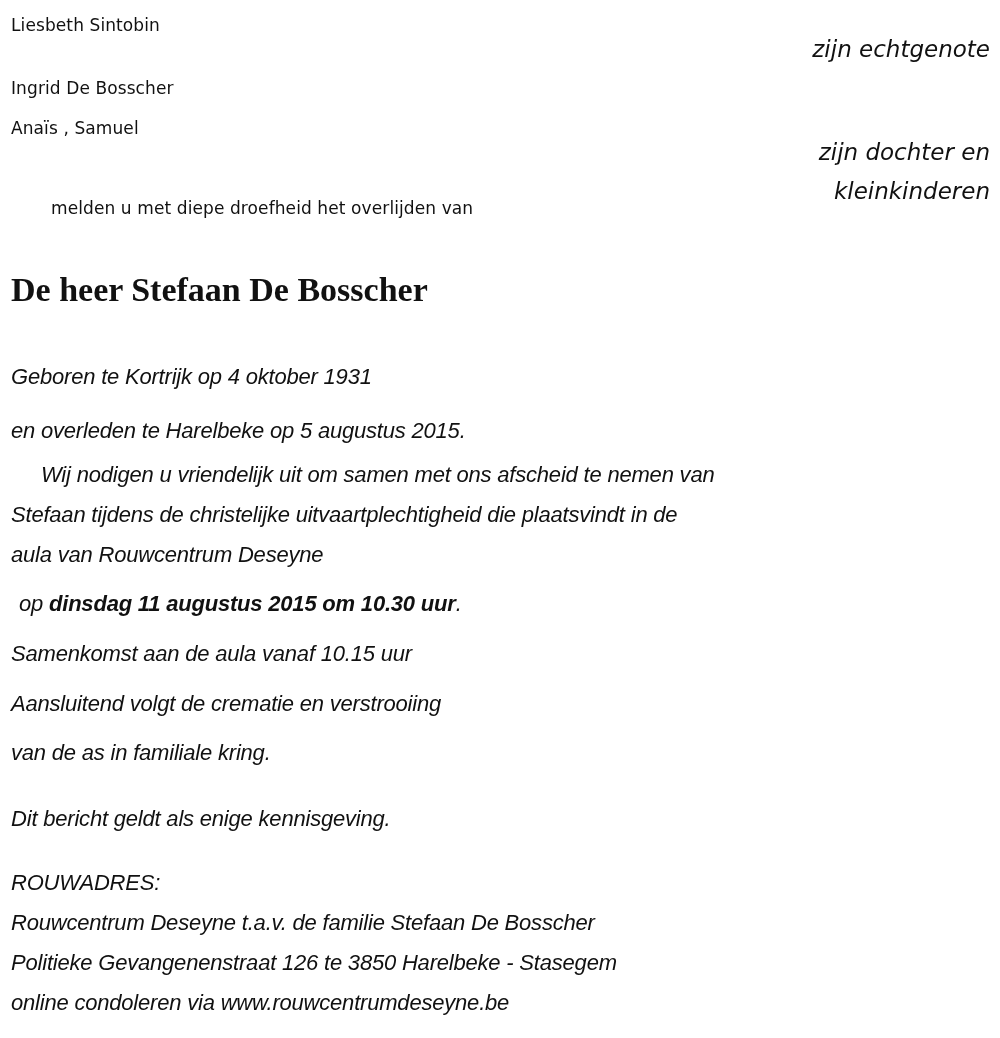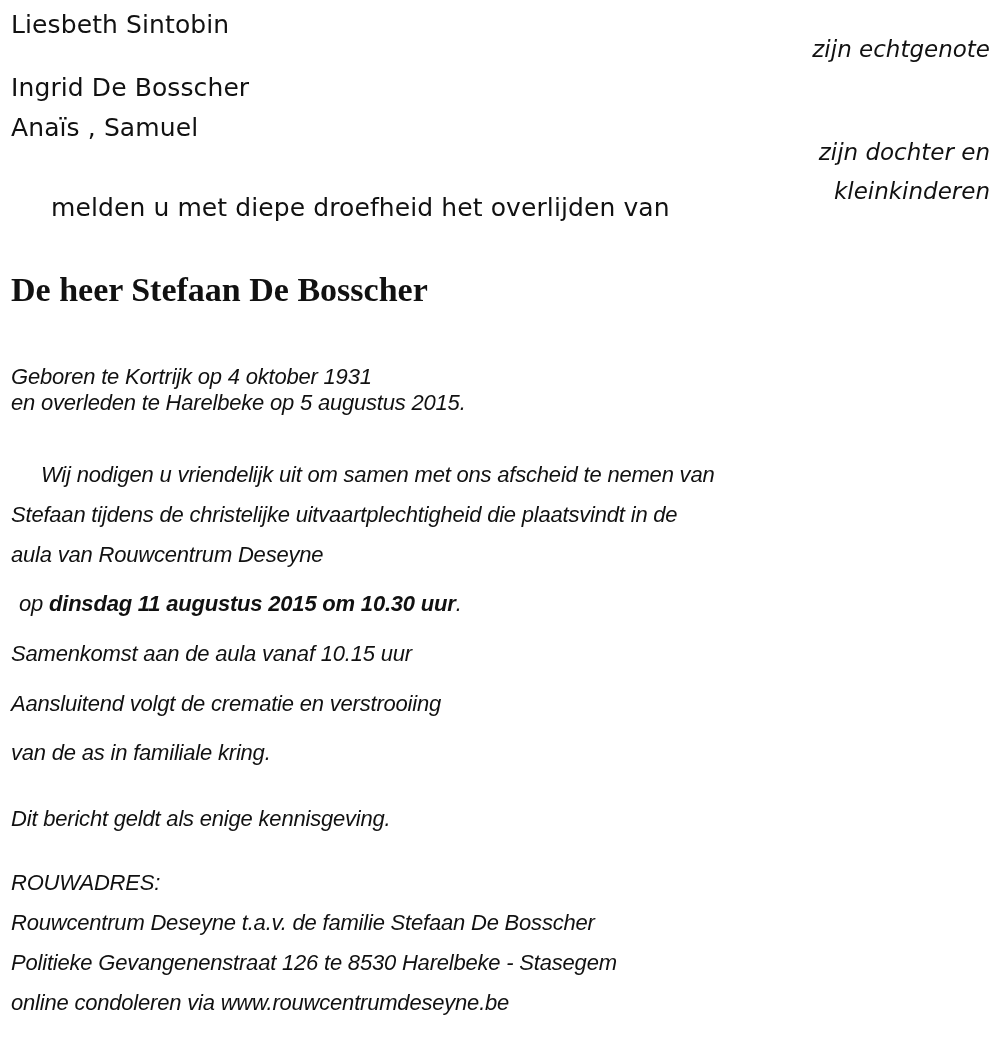--- a/index.html
+++ b/index.html
@@ -11,21 +11,21 @@
       width: 1000px;
       height: 1038px;
       position: relative;
       overflow: hidden;
       font-family: "DejaVu Sans", sans-serif;
       color: #111111;
     }
     .line {
       position: absolute;
       left: 11px;
-      font-size: 25px;
+      font-size: 17px;
       line-height: 30px;
       white-space: nowrap;
       letter-spacing: 0.1px;
     }
     .narrow {
       font-family: "Liberation Sans", sans-serif;
       font-size: 22px;
       letter-spacing: -0.2px;
       font-style: italic;
     }
@@ -59,29 +59,29 @@
 <div class="line" style="top:73px;">Ingrid De Bosscher</div>
 <div class="line" style="top:113px;">Anaïs , Samuel</div>
 <div class="role" style="top:137px;">zijn dochter en</div>
 <div class="role" style="top:176px;">kleinkinderen</div>
 
 <div class="line" style="top:193px;margin-left:40px;">melden u met diepe droefheid het overlijden van</div>
 
 <div class="title">De heer Stefaan De Bosscher</div>
 
 <div class="line narrow" style="top:362px;">Geboren te Kortrijk op 4 oktober 1931</div>
-<div class="line narrow" style="top:388px;text-align:right;">en overleden te Harelbeke op 5 augustus 2015.</div>
+<div class="line narrow" style="top:416px;text-align:right;">en overleden te Harelbeke op 5 augustus 2015.</div>
 
 <div class="line narrow" style="top:460px;margin-left:30px;">Wij nodigen u vriendelijk uit om samen met ons afscheid te nemen van</div>
 <div class="line narrow" style="top:500px;">Stefaan tijdens de christelijke uitvaartplechtigheid die plaatsvindt in de</div>
 <div class="line narrow" style="top:540px;">aula van Rouwcentrum Deseyne</div>
 
 <div class="line narrow" style="top:589px;margin-left:8px;"><span>op </span><b>dinsdag 11 augustus 2015 om 10.30 uur</b><span>.</span></div>
 
 <div class="line narrow" style="top:639px;">Samenkomst aan de aula vanaf 10.15 uur</div>
 <div class="line narrow" style="top:689px;">Aansluitend volgt de crematie en verstrooiing</div>
 <div class="line narrow" style="top:738px;">van de as in familiale kring.</div>
 <div class="line narrow" style="top:788px;margin-top:16px;">Dit bericht geldt als enige kennisgeving.</div>
 
 <div class="line narrow" style="top:868px;">ROUWADRES:</div>
 <div class="line narrow" style="top:908px;text-align:center;">Rouwcentrum Deseyne t.a.v. de familie Stefaan De Bosscher</div>
-<div class="line narrow" style="top:948px;">Politieke Gevangenenstraat 126 te 8530 Harelbeke - Stasegem</div>
+<div class="line narrow" style="top:948px;">Politieke Gevangenenstraat 126 te 3850 Harelbeke - Stasegem</div>
 <div class="line narrow" style="top:988px;"><span>online condoleren via </span><span>www.rouwcentrumdeseyne.be</span></div>
 
 </body></html>

